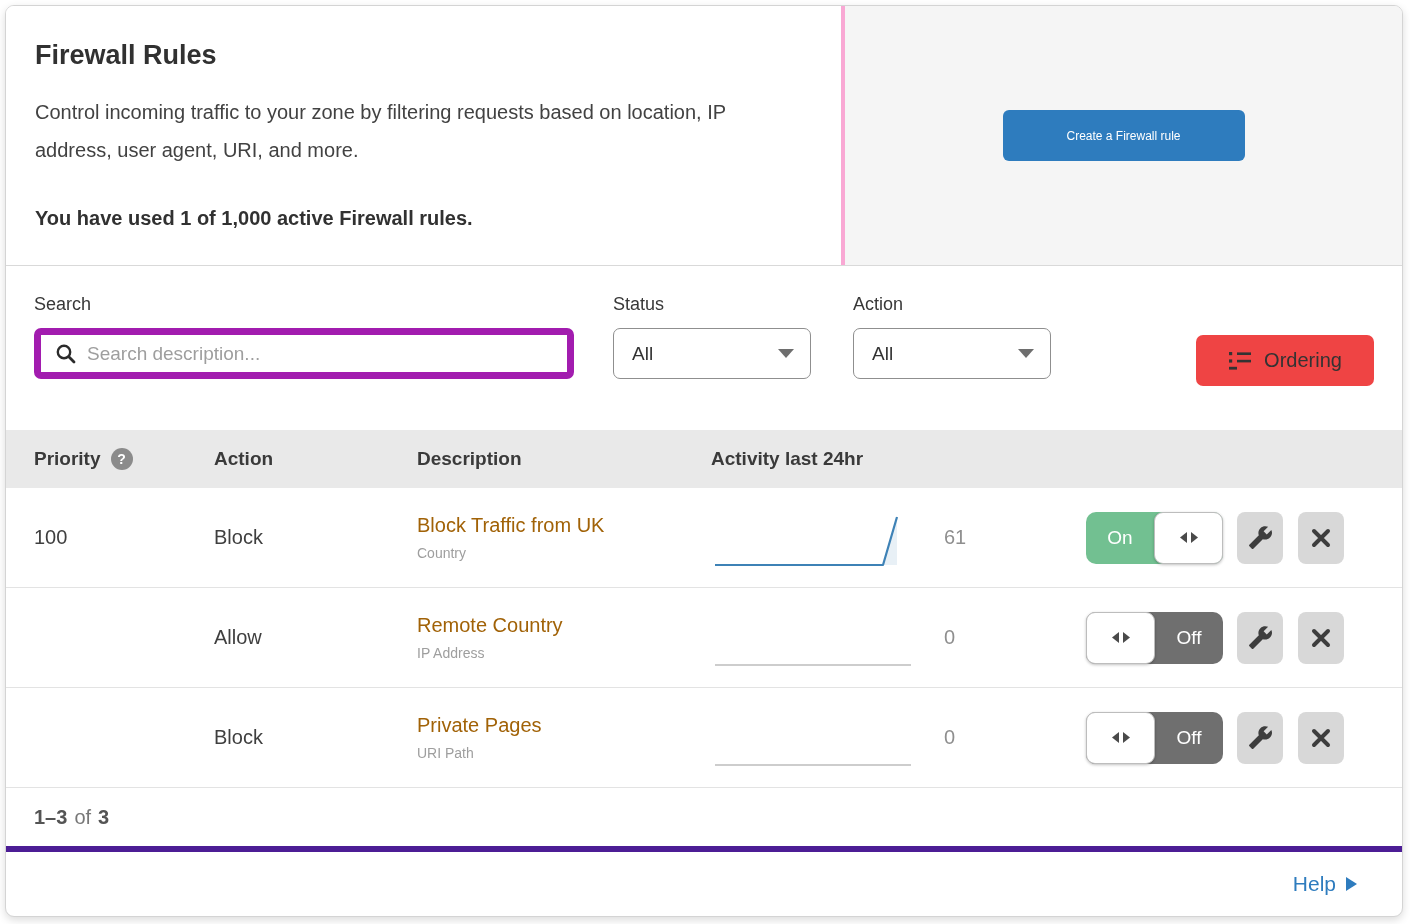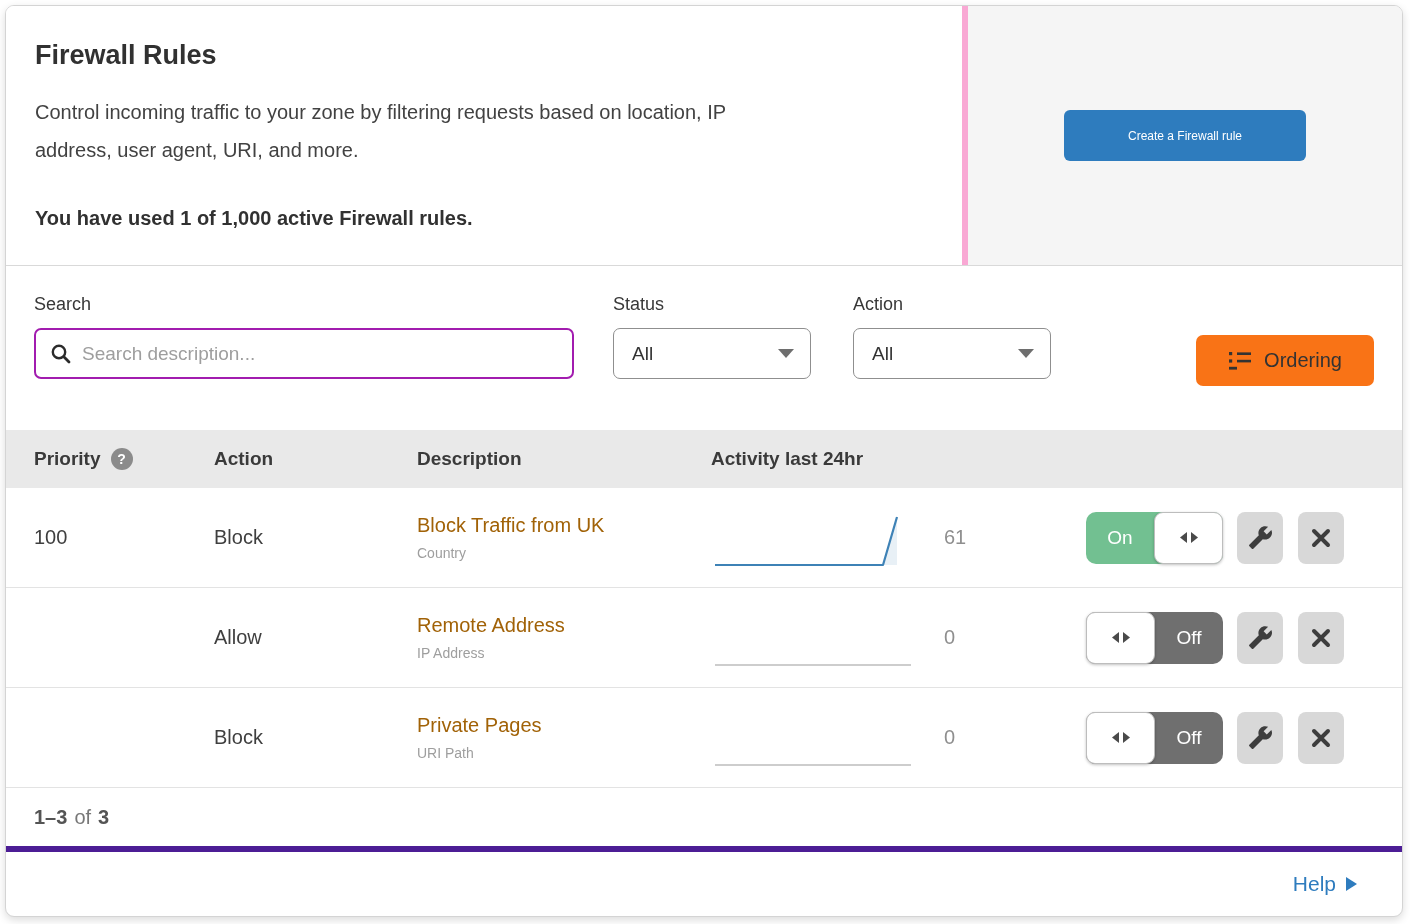--- a/index.html
+++ b/index.html
@@ -7,55 +7,55 @@
   .panel {
     width: 1398px; height: 912px; margin: 5px;
     border: 1px solid #d4d4d4; border-radius: 9px;
     box-shadow: 0 3px 8px rgba(0,0,0,.14);
     background: #fff; overflow: hidden;
     display: flex; flex-direction: column;
   }
 
   
   .header-band { display: flex; height: 260px; border-bottom: 1px solid #d9d9d9; flex: 0 0 auto; }
-  .header-card { width: 962px; background: #fff; border-right: 6px solid #f9a8d4; padding: 34px 40px 0 29px; }
+  .header-card { width: 839px; background: #fff; border-right: 4px solid #f9a8d4; padding: 34px 40px 0 29px; }
   .page-title { font-size: 27px; font-weight: bold; color: #313131; margin-bottom: 22px; }
   .page-desc { font-size: 20px; color: #424242; line-height: 38px; max-width: 770px; }
   .usage-note { font-size: 20px; font-weight: bold; color: #313131; margin-top: 38px; }
   .header-side { flex: 1; background: #f5f5f5; display: flex; align-items: center; justify-content: center; }
   .primary-btn {
     background: #2e7cbe; color: #fff; border: none; border-radius: 6px;
     font-family: inherit; font-size: 12px; padding: 0 28px; height: 51px; width: 242px;
     cursor: pointer;
   }
 
   
   .filter-row { height: 164px; padding: 28px 28px 0 28px; display: flex; align-items: flex-start; flex: 0 0 auto; gap: 25px; }
   .filter-group { display: flex; flex-direction: column; }
   .filter-label { font-size: 18px; color: #383838; margin-bottom: 13px; }
   .search-box {
-    width: 540px; height: 51px; border: 2px solid #a21caf; border-radius: 7px;
+    width: 540px; height: 51px; border: 7px solid #a21caf; border-radius: 7px;
     display: flex; align-items: center; padding: 0 14px; background: #fff;
   }
   .search-box input {
     border: none; outline: none; flex: 1; font-family: inherit; font-size: 19px; color: #333;
     margin-left: 10px; background: transparent;
   }
   .search-box input::placeholder { color: #9e9e9e; }
   .select-box {
     width: 198px; height: 51px; border: 1px solid #8f8f8f; border-radius: 7px; background: #fff;
     display: flex; align-items: center; justify-content: space-between; padding: 0 16px 0 18px;
     font-size: 19px; color: #333; cursor: pointer;
   }
   .caret-down { width: 0; height: 0; border-left: 8px solid transparent; border-right: 8px solid transparent; border-top: 9px solid #6e6e6e; }
   .status-group { margin-left: 14px; }
   .action-group { margin-left: 17px; }
   .ordering-btn {
     margin-left: auto; margin-top: 41px; height: 51px; width: 178px;
-    background: #f97316; border: none; border-radius: 7px; cursor: pointer;
+    background: #ef4444; border: none; border-radius: 7px; cursor: pointer;
     display: flex; align-items: center; justify-content: center; gap: 12px;
     font-family: inherit; font-size: 20px; color: #333;
   }
 
   
   .thead {
     height: 58px; background: #e9e9e9; display: flex; align-items: center; padding: 0 28px;
     font-size: 19px; font-weight: bold; color: #3a3a3a; flex: 0 0 auto;
   }
   .col-priority { width: 180px; }
@@ -206,21 +206,21 @@
           <path d="M5 5 L19 19 M19 5 L5 19" stroke="#3d3d3d" stroke-width="4" stroke-linecap="round"></path>
         </svg>
       </button>
     </div>
   </div>
 
   <div class="trow">
     <div class="cell col-priority"></div>
     <div class="cell col-action">Allow</div>
     <div class="cell col-desc">
-      <div class="desc-title">Remote Address</div>
+      <div class="desc-title">Remote Country</div>
       <div class="desc-sub">IP Address</div>
     </div>
     <div class="cell col-activity">
       <svg class="spark" width="205" height="58" viewBox="0 0 205 58">
         <line x1="4" y1="56" x2="200" y2="56" stroke="#bdbdbd" stroke-width="1.6"></line>
       </svg>
       <span class="count">0</span>
     </div>
     <div class="cell col-controls">
       <div class="toggle off">

